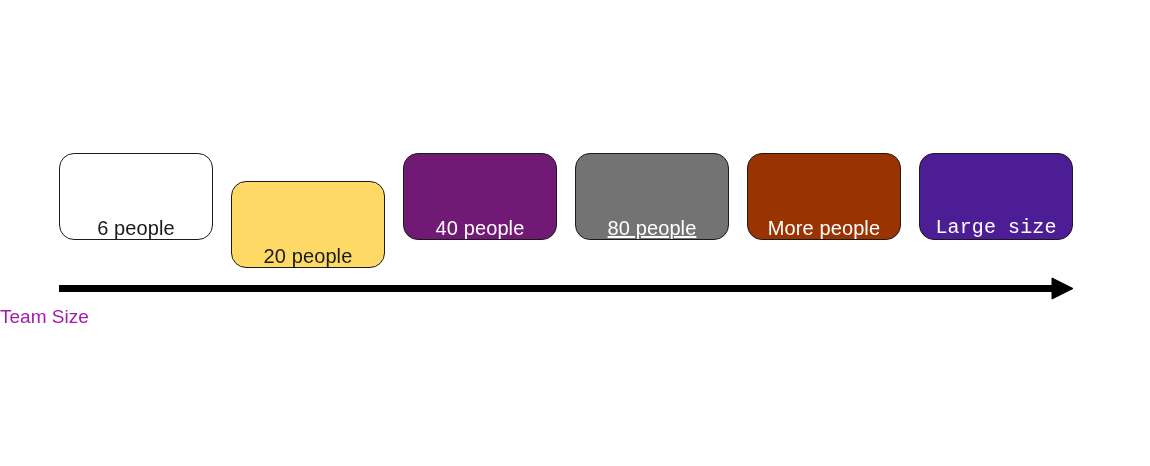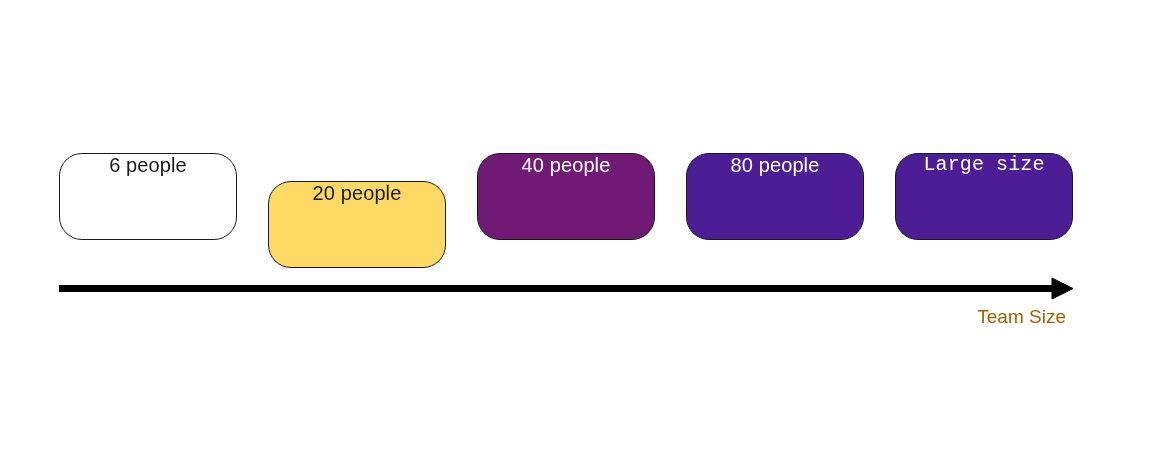--- a/index.html
+++ b/index.html
@@ -30,27 +30,27 @@
     top: 153px;
     width: 1014px;
     height: 87px;
     display: flex;
     flex-direction: row;
     justify-content: space-between;
     align-items: stretch;
   }
 
   .stage-box {
-    width: 178px;
+    width: 154px;
     height: 87px;
     box-sizing: border-box;
-    border-radius: 23px;
+    border-radius: 15px;
     border: 1.3px solid #1a1a1a;
     display: flex;
-    align-items: flex-start;
+    align-items: flex-end;
     justify-content: center;
     text-align: center;
   }
 
   .stage-label {
     font-size: 20px;
     line-height: 22px;
     letter-spacing: 0.1px;
     white-space: nowrap;
   }
@@ -62,24 +62,24 @@
     top: 272px;
     width: 1022px;
     height: 34px;
   }
 
   .axis-caption {
     position: absolute;
     left: 0;
     top: 305px;
     width: 1066px;
-    text-align: right;
+    text-align: left;
     font-size: 19px;
     line-height: 24px;
-    color: #a16207;
+    color: #a21caf;
   }
 </style>
 </head>
 <body style="background-color: rgb(255, 255, 255);">
 
 <div id="diagram-canvas">
 
   <div class="stage-row">
 
     <div class="stage-box" style="background-color: rgb(255, 255, 255); border-color: rgb(26, 26, 26); color: rgb(26, 26, 26);">
@@ -87,24 +87,27 @@
     </div>
 
     <div class="stage-box" style="background-color: rgb(255, 217, 102); border-color: rgb(26, 26, 26); color: rgb(26, 26, 26); margin-top: 28px;">
       <span class="stage-label">20 people</span>
     </div>
 
     <div class="stage-box" style="background-color: #701a75; border-color: rgb(26, 26, 26); color: rgb(255, 255, 255);">
       <span class="stage-label">40 people</span>
     </div>
 
-    <div class="stage-box" style="background-color: #4c1d95; border-color: rgb(26, 26, 26); color: rgb(255, 255, 255);">
+    <div class="stage-box" style="background-color: #737373; border-color: rgb(26, 26, 26); color: rgb(255, 255, 255); text-decoration: underline;">
       <span class="stage-label">80 people</span>
     </div>
 
+    <div class="stage-box" style="background-color: rgb(153, 51, 0); border-color: rgb(26, 26, 26); color: rgb(255, 255, 255);">
+      <span class="stage-label">More people</span>
+    </div>
 
     <div class="stage-box" style="background-color: #4c1d95; border-color: rgb(26, 26, 26); color: rgb(255, 255, 255); font-family: Liberation Mono, monospace;">
       <span class="stage-label">Large size</span>
     </div>
 
   </div>
 
   <svg class="axis-arrow" viewBox="0 0 1022 34">
     <g id="arrow-group" stroke="#000000" fill="#000000">
       <line x1="3" y1="16.5" x2="1000" y2="16.5" stroke-width="7" stroke-linecap="butt"></line>

